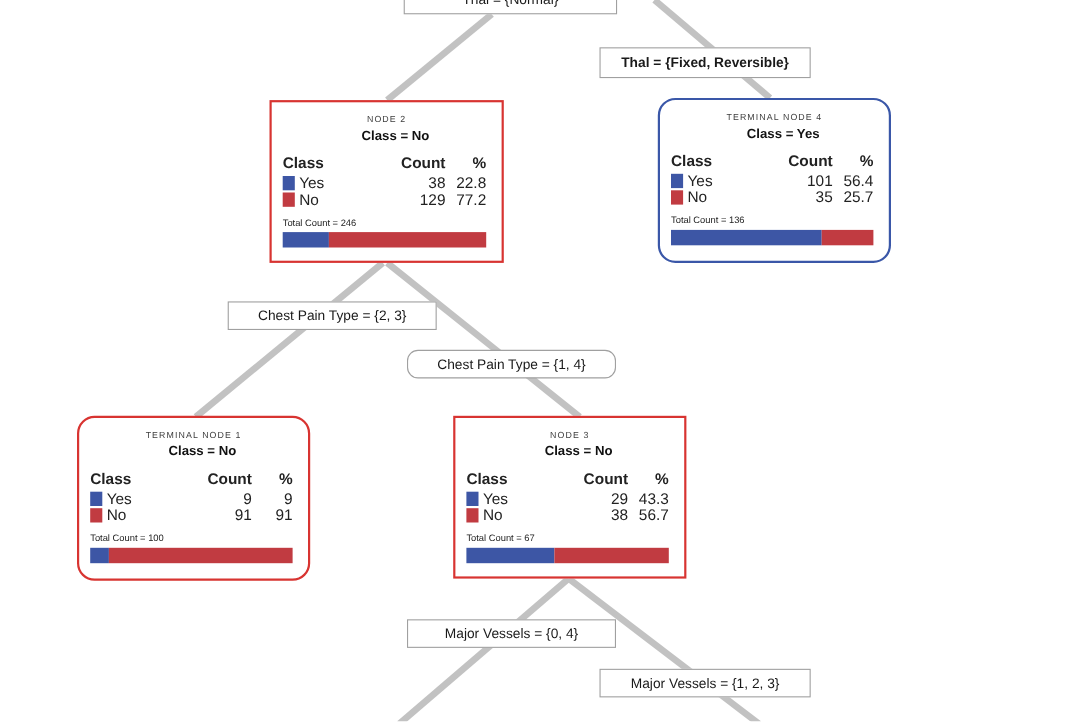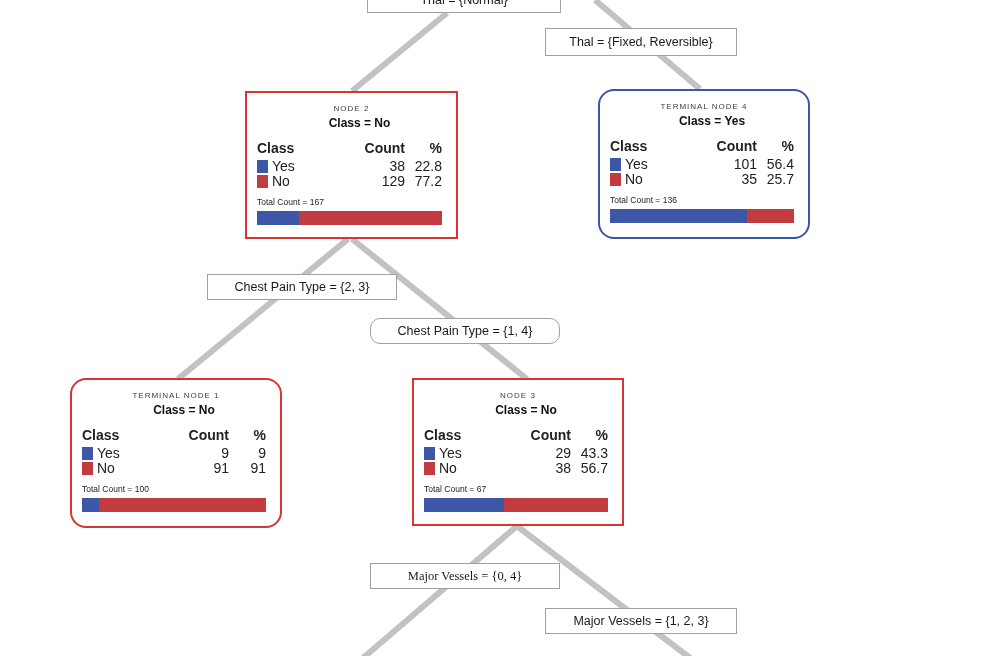--- a/index.html
+++ b/index.html
@@ -97,27 +97,27 @@
     <line x1="447" y1="13" x2="352" y2="91" stroke="#c2c2c2" stroke-width="6"></line>
     <line x1="595" y1="0" x2="700" y2="89" stroke="#c2c2c2" stroke-width="6"></line>
     <line x1="348" y1="239" x2="178" y2="379" stroke="#c2c2c2" stroke-width="6"></line>
     <line x1="352" y1="239" x2="527" y2="379" stroke="#c2c2c2" stroke-width="6"></line>
     <line x1="517" y1="526" x2="363" y2="658" stroke="#c2c2c2" stroke-width="6"></line>
     <line x1="517" y1="526" x2="690" y2="658" stroke="#c2c2c2" stroke-width="6"></line>
   </svg>
 
   <div class="elabel" style="left:367px; top:-14px; width:194px; height:27px;">Thal = {Normal}</div>
 
-  <div class="elabel" style="left:545px; top:28px; width:192px; height:28px;">Thal = {Fixed, Reversible}</div>
+  <div class="elabel" style="left:545px; top:43px; width:192px; height:28px;font-weight:bold;">Thal = {Fixed, Reversible}</div>
 
   <div class="elabel" style="left:195px; top:274px; width:190px; height:26px;margin-left:12px;">Chest Pain Type = {2, 3}</div>
 
   <div class="elabel" style="left:370px; top:318px; width:190px; height:26px;border-radius:10px;">Chest Pain Type = {1, 4}</div>
 
-  <div class="elabel" style="left:370px; top:563px; width:190px; height:26px;font-family:Liberation Serif, serif;">Major Vessels = {0, 4}</div>
+  <div class="elabel" style="left:370px; top:563px; width:190px; height:26px;">Major Vessels = {0, 4}</div>
 
   <div class="elabel" style="left:545px; top:608px; width:192px; height:26px;">Major Vessels = {1, 2, 3}</div>
 
   <div class="node" style="left: 245px; top: 91px; width: 213px; height: 148px; border-color: rgb(216, 52, 49);">
     <div class="n-title">NODE 2</div>
     <div class="n-class">Class = No</div>
     <div class="n-table">
       <div class="n-row head">
         <span class="c1">Class</span>
         <span class="c2">Count</span>
@@ -133,21 +133,21 @@
       </div>
       <div class="n-row">
         <span class="c1">
             <span class="swatch" style="background-color: rgb(193, 59, 65);"></span>
             <span>No</span>
           </span>
         <span class="c2">129</span>
         <span class="c3">77.2</span>
       </div>
     </div>
-    <div class="n-total">Total Count = 167</div>
+    <div class="n-total">Total Count = 246</div>
     <div class="n-bar">
       <div class="bar-yes" style="background-color: rgb(61, 86, 165); width: 22.8%;"></div>
       <div class="bar-no" style="background-color: rgb(193, 59, 65);"></div>
     </div>
   </div>
 
   <div class="node rounded blue-border" style="left: 598px; top: 89px; width: 212px; height: 150px; border-color: rgb(58, 87, 168);">
     <div class="n-title">TERMINAL NODE 4</div>
     <div class="n-class">Class = Yes</div>
     <div class="n-table">

